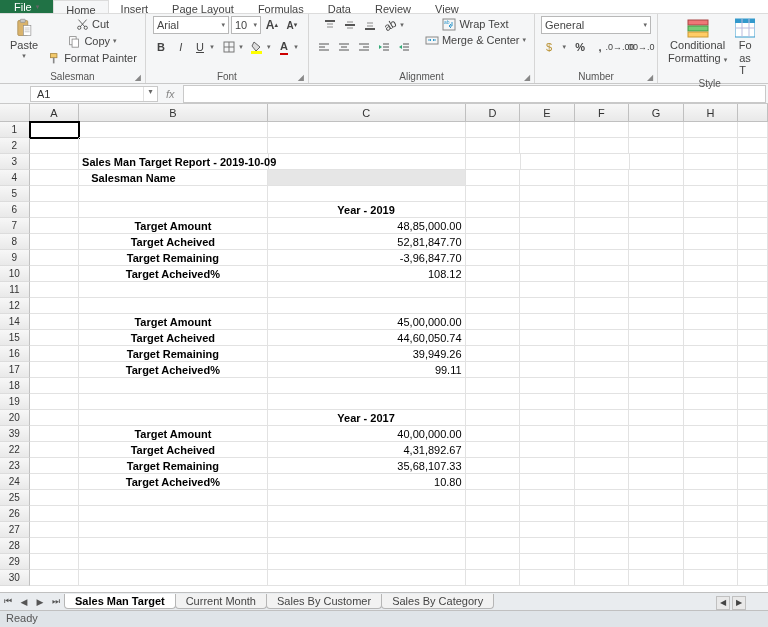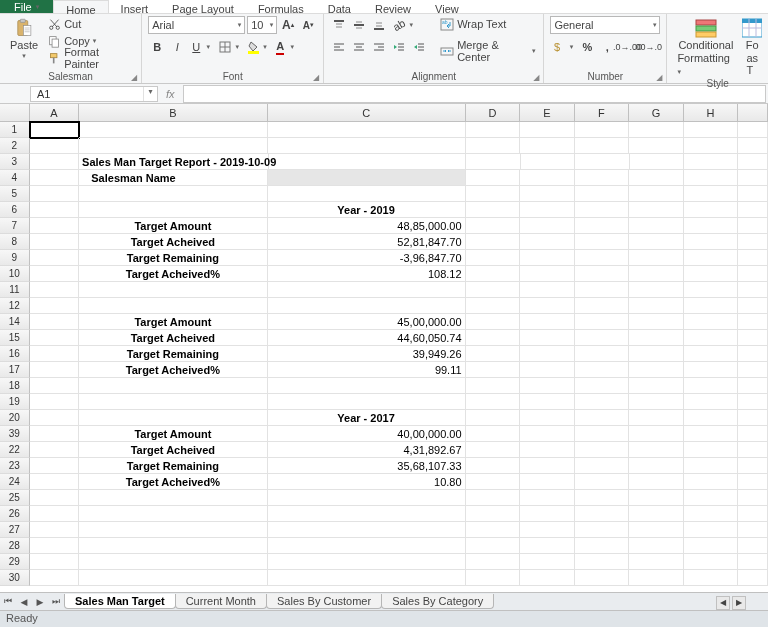--- a/index.html
+++ b/index.html
@@ -17,28 +17,28 @@
 
 .ribbon { background: #f5f6f7; border-bottom: 1px solid #c9c9c9; display: flex; height: 70px; }
 .group { border-right: 1px solid #d6d6d6; padding: 2px 6px 0 6px; display: flex; flex-direction: column; justify-content: space-between; }
 .group-label { text-align: center; font-size: 10px; color: #555; padding-bottom: 1px; position: relative; }
 .group-label .launcher { position: absolute; right: -2px; bottom: 1px; font-size: 8px; color: #888; }
 .grpbody { display: flex; gap: 4px; align-items: flex-start; }
 .bigbtn { display: flex; flex-direction: column; align-items: center; gap: 1px; padding: 2px 4px; cursor: pointer; }
 .bigbtn .drop { font-size: 7px; color: #666; }
 .iconbox { width: 20px; height: 20px; display: inline-flex; align-items: center; justify-content: center; }
 .smallbtn { display: flex; align-items: center; gap: 3px; font-size: 11px; color: #444; padding: 1px 2px; cursor: pointer; height: 16px; }
-.col { display: flex; flex-direction: column; gap: 1px; }
+.col { display: flex; flex-direction: column; gap: 1px; align-items: center; }
 .row { display: flex; align-items: center; gap: 2px; }
 
 
 .paste-icon svg { width: 28px; height: 28px; }
 
 
-.fontname { width: 97px; height: 18px; border: 1px solid #b8b8b8; background: #fff; font-size: 11px; padding: 1px 3px; display: flex; justify-content: space-between; align-items: center; }
+.fontname { width: 76px; height: 18px; border: 1px solid #b8b8b8; background: #fff; font-size: 11px; padding: 1px 3px; display: flex; justify-content: space-between; align-items: center; }
 .fontsize { width: 30px; height: 18px; border: 1px solid #b8b8b8; background: #fff; font-size: 11px; padding: 1px 3px; display: flex; justify-content: space-between; align-items: center; }
 .fg-btn { width: 18px; height: 18px; display: inline-flex; align-items: center; justify-content: center; border: 1px solid transparent; cursor: pointer; }
 .fg-btn.with-drop { width: 26px; justify-content: space-around; }
 .underline-bar { border-bottom: 2px solid #c00; padding-bottom: 1px; display: inline-block; }
 .fill-bar { border-bottom: 3px solid #ffff00; padding-bottom: 0; }
 
 
 .sel-general { width: 110px; height: 18px; border: 1px solid #b8b8b8; background: #fff; font-size: 11px; padding: 1px 3px; display: flex; justify-content: space-between; align-items: center; }
 
 
@@ -276,21 +276,21 @@
           <div class="fg-btn">
               <svg width="12" height="12">
                 <path d="M1 6 L4 4 L4 8 Z" fill="#3a7"></path>
                 <line x1="5" y1="3" x2="11" y2="3" stroke="#555"></line>
                 <line x1="5" y1="6" x2="11" y2="6" stroke="#555"></line>
                 <line x1="5" y1="9" x2="11" y2="9" stroke="#555"></line>
               </svg>
             </div>
         </div>
       </div>
-      <div class="col" style="gap:11px;margin-left:6px">
+      <div class="col" style="gap:0;margin-left:6px">
         <div class="smallbtn">
             <span>
               <svg width="14" height="13">
                 <rect x="1" y="1" width="12" height="11" fill="none" stroke="#888"></rect>
                 <text x="2" y="6" font-size="5" fill="#39c">ab</text>
                 <path d="M10 4 L10 8 L7 8" fill="none" stroke="#39c"></path>
                 <path d="M7 8 L9 6 M7 8 L9 10" stroke="#39c"></path>
               </svg>
             </span>
             <span>Wrap Text</span>

